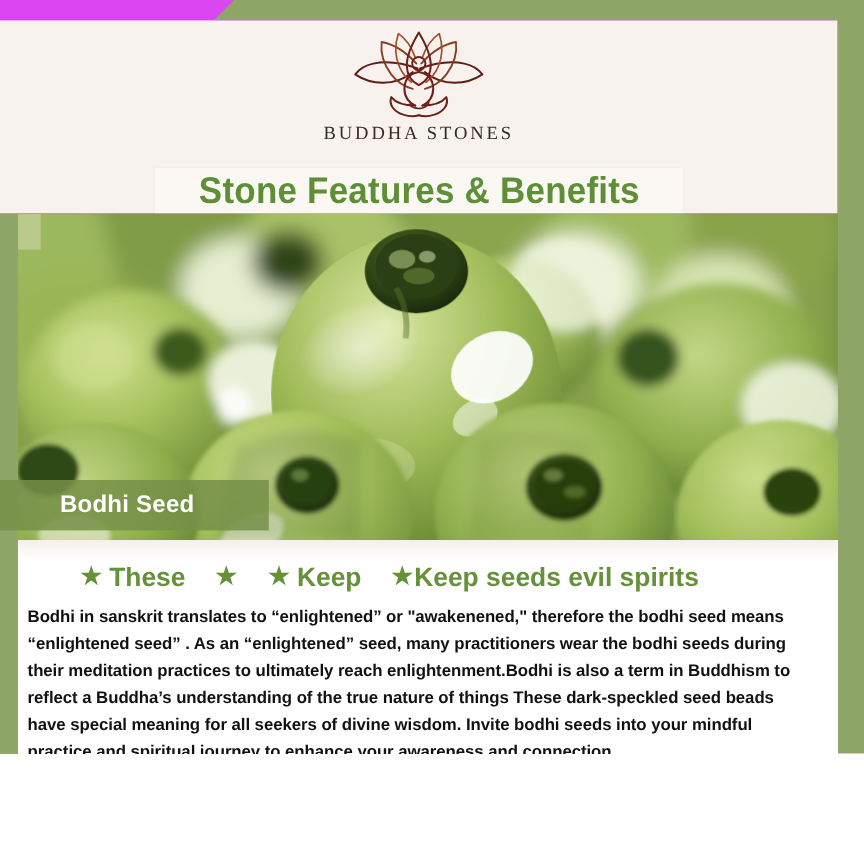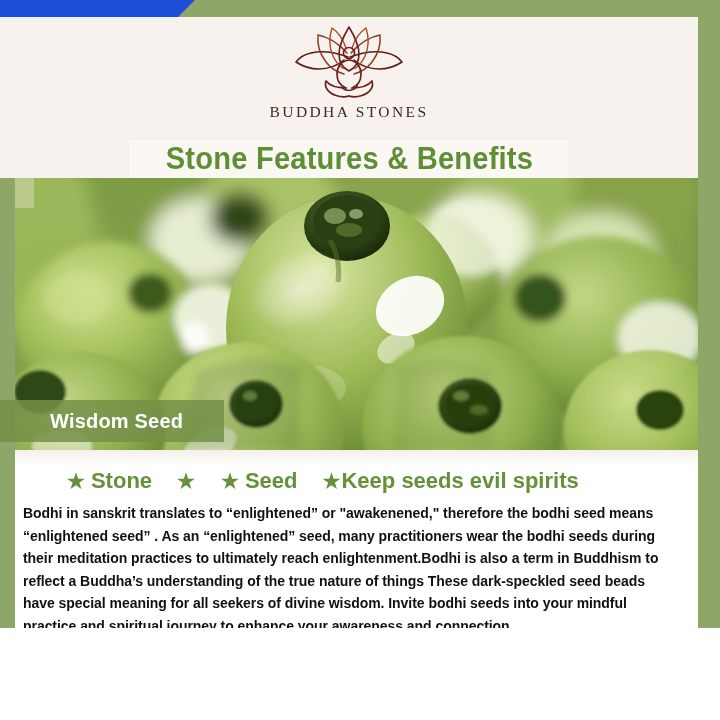--- a/index.html
+++ b/index.html
@@ -10,21 +10,21 @@
   body {
     font-family: "Liberation Sans", sans-serif;
     -webkit-font-smoothing: antialiased;
   }
 
   .page {
     position: relative;
     width: 720px;
     height: 628px;
     overflow: hidden;
-    background: #1d4ed8;
+    background: #d946ef;
   }
 
   
   .top-band {
     position: absolute;
     top: 0;
     left: 0;
     width: 720px;
     height: 17px;
     background: #8ea769;
@@ -372,37 +372,37 @@
       <g opacity="0.5" filter="url(#blurMid)">
         <path d="M196 196 C230 178 266 176 300 190 L300 272 L180 272 Z" fill="#2e4415" opacity="0.35"></path>
         <path d="M398 190 C428 176 460 178 492 194 L492 272 L392 272 Z" fill="#2e4415" opacity="0.25"></path>
       </g>
 
       <rect x="0" y="0" width="34" height="30" fill="#f2ecdf" opacity="0.35"></rect>
     </svg>
   </div>
 
   <div class="seed-label">
-    <span>Wisdom Seed</span>
+    <span>Bodhi Seed</span>
   </div>
 
   <div class="panel">
     <div class="panel-fade"></div>
 
     <div class="benefits">
       <div class="benefit">
         <span class="star">★</span>
-        <span>Stone</span>
+        <span>These</span>
       </div>
       <div class="benefit tight">
         <span class="star">★</span>
       </div>
       <div class="benefit">
         <span class="star">★</span>
-        <span>Seed</span>
+        <span>Keep</span>
       </div>
       <div class="benefit tight">
         <span class="star">★</span>
         <span>Keep seeds evil spirits</span>
       </div>
     </div>
 
     <div class="body-copy">
       <p>Bodhi in sanskrit translates to “enlightened” or "awakenened," therefore the bodhi seed means “enlightened seed” . As an “enlightened” seed, many practitioners wear the bodhi seeds during their meditation practices to ultimately reach enlightenment.Bodhi is also a term in Buddhism to reflect a Buddha’s understanding of the true nature of things These dark-speckled seed beads have special meaning for all seekers of divine wisdom. Invite bodhi seeds into your mindful practice and spiritual journey to enhance your awareness and connection.</p>
     </div>

